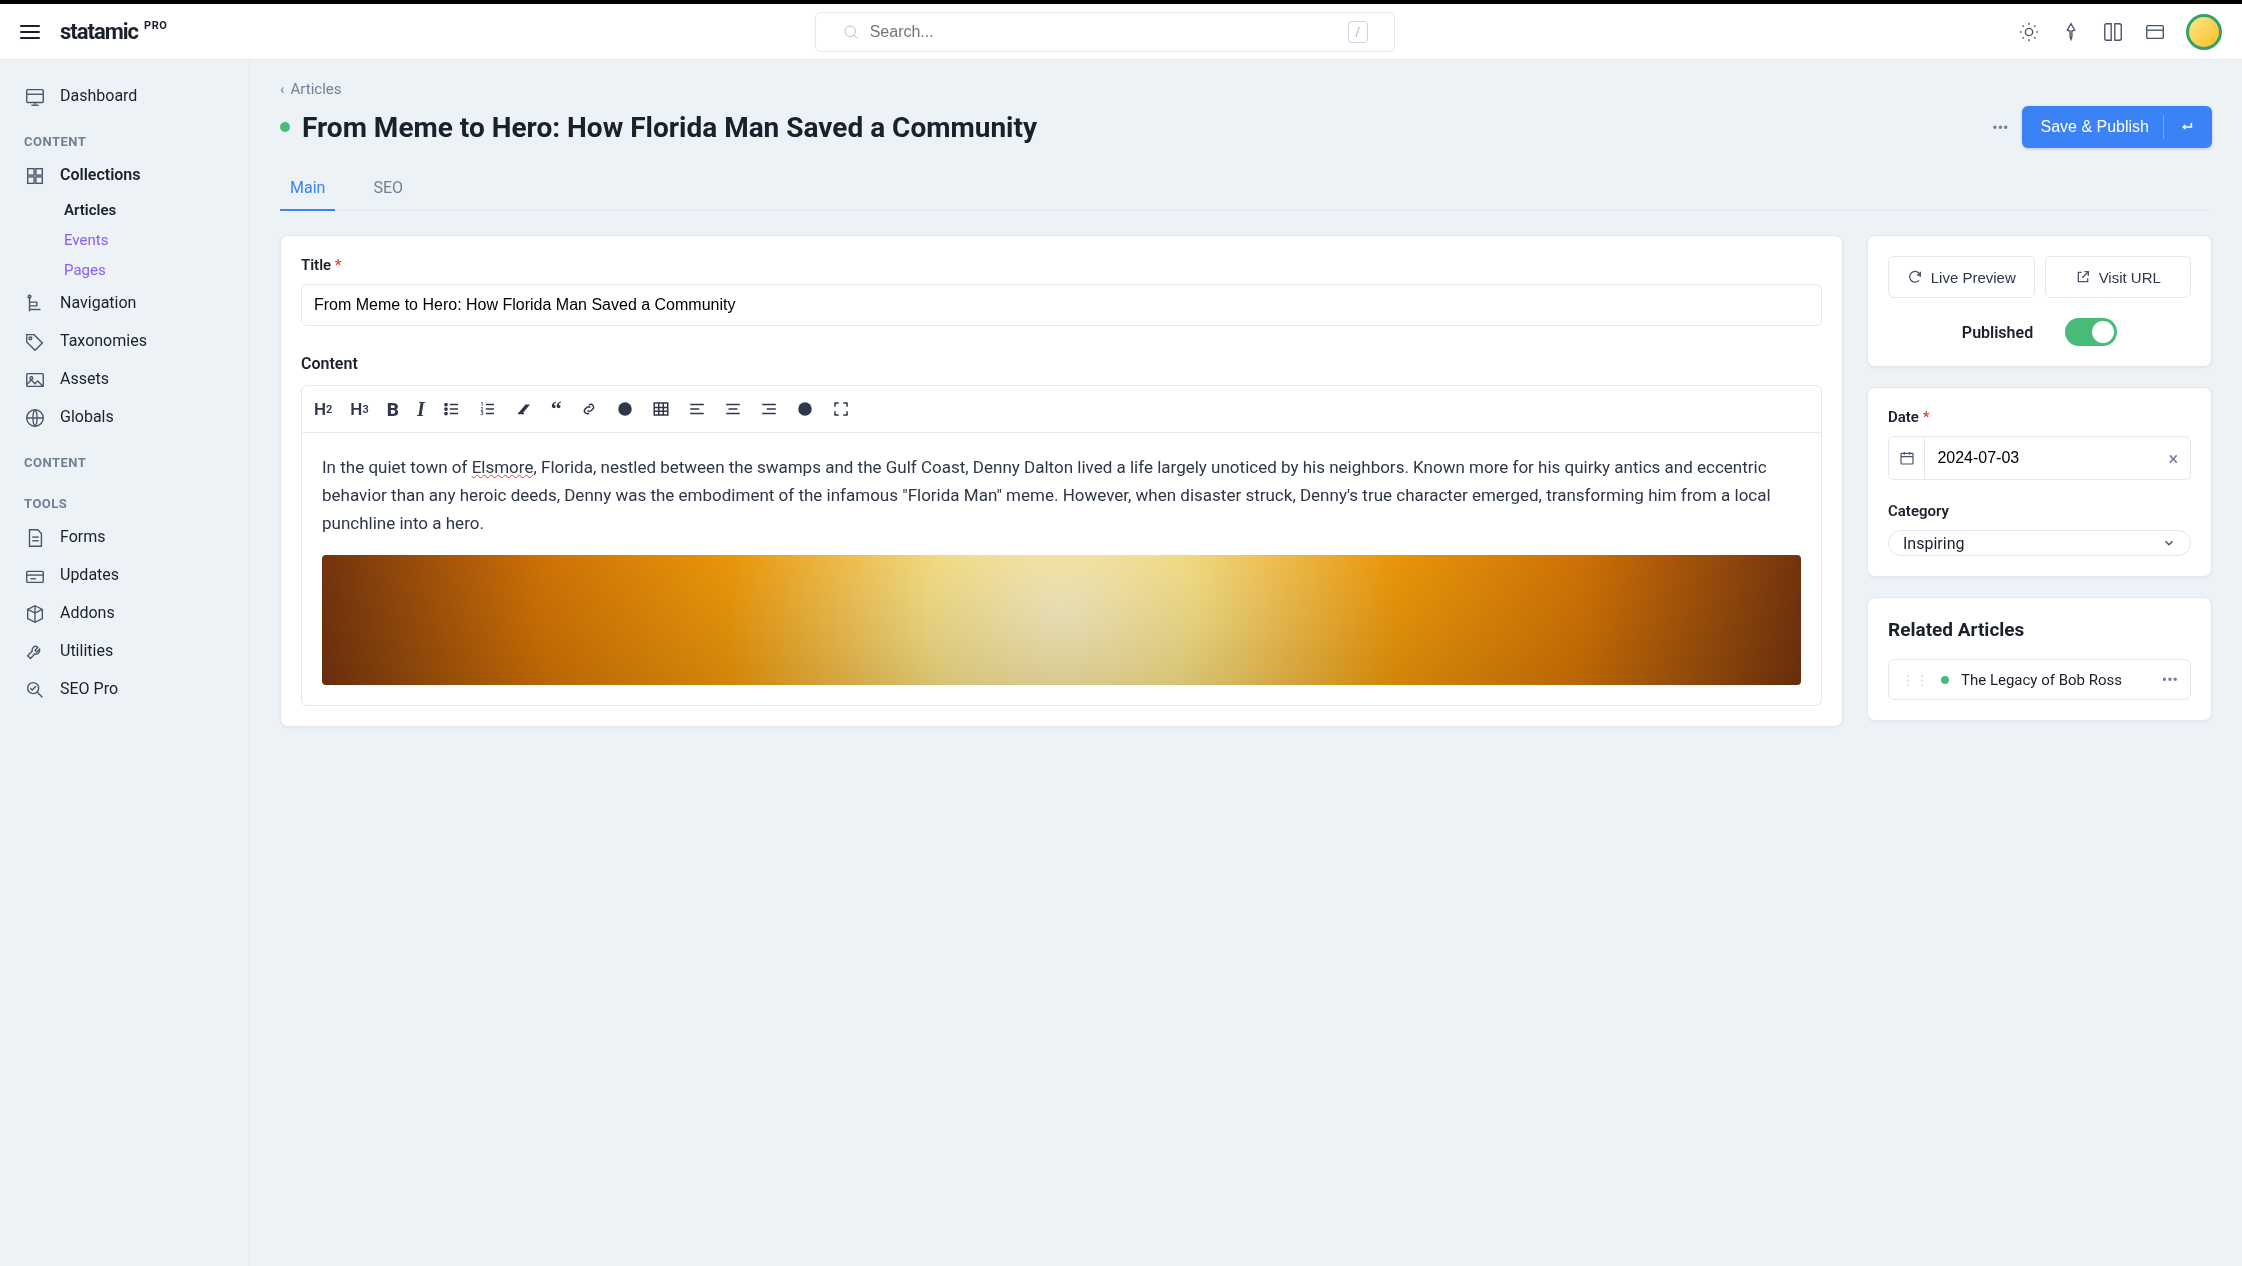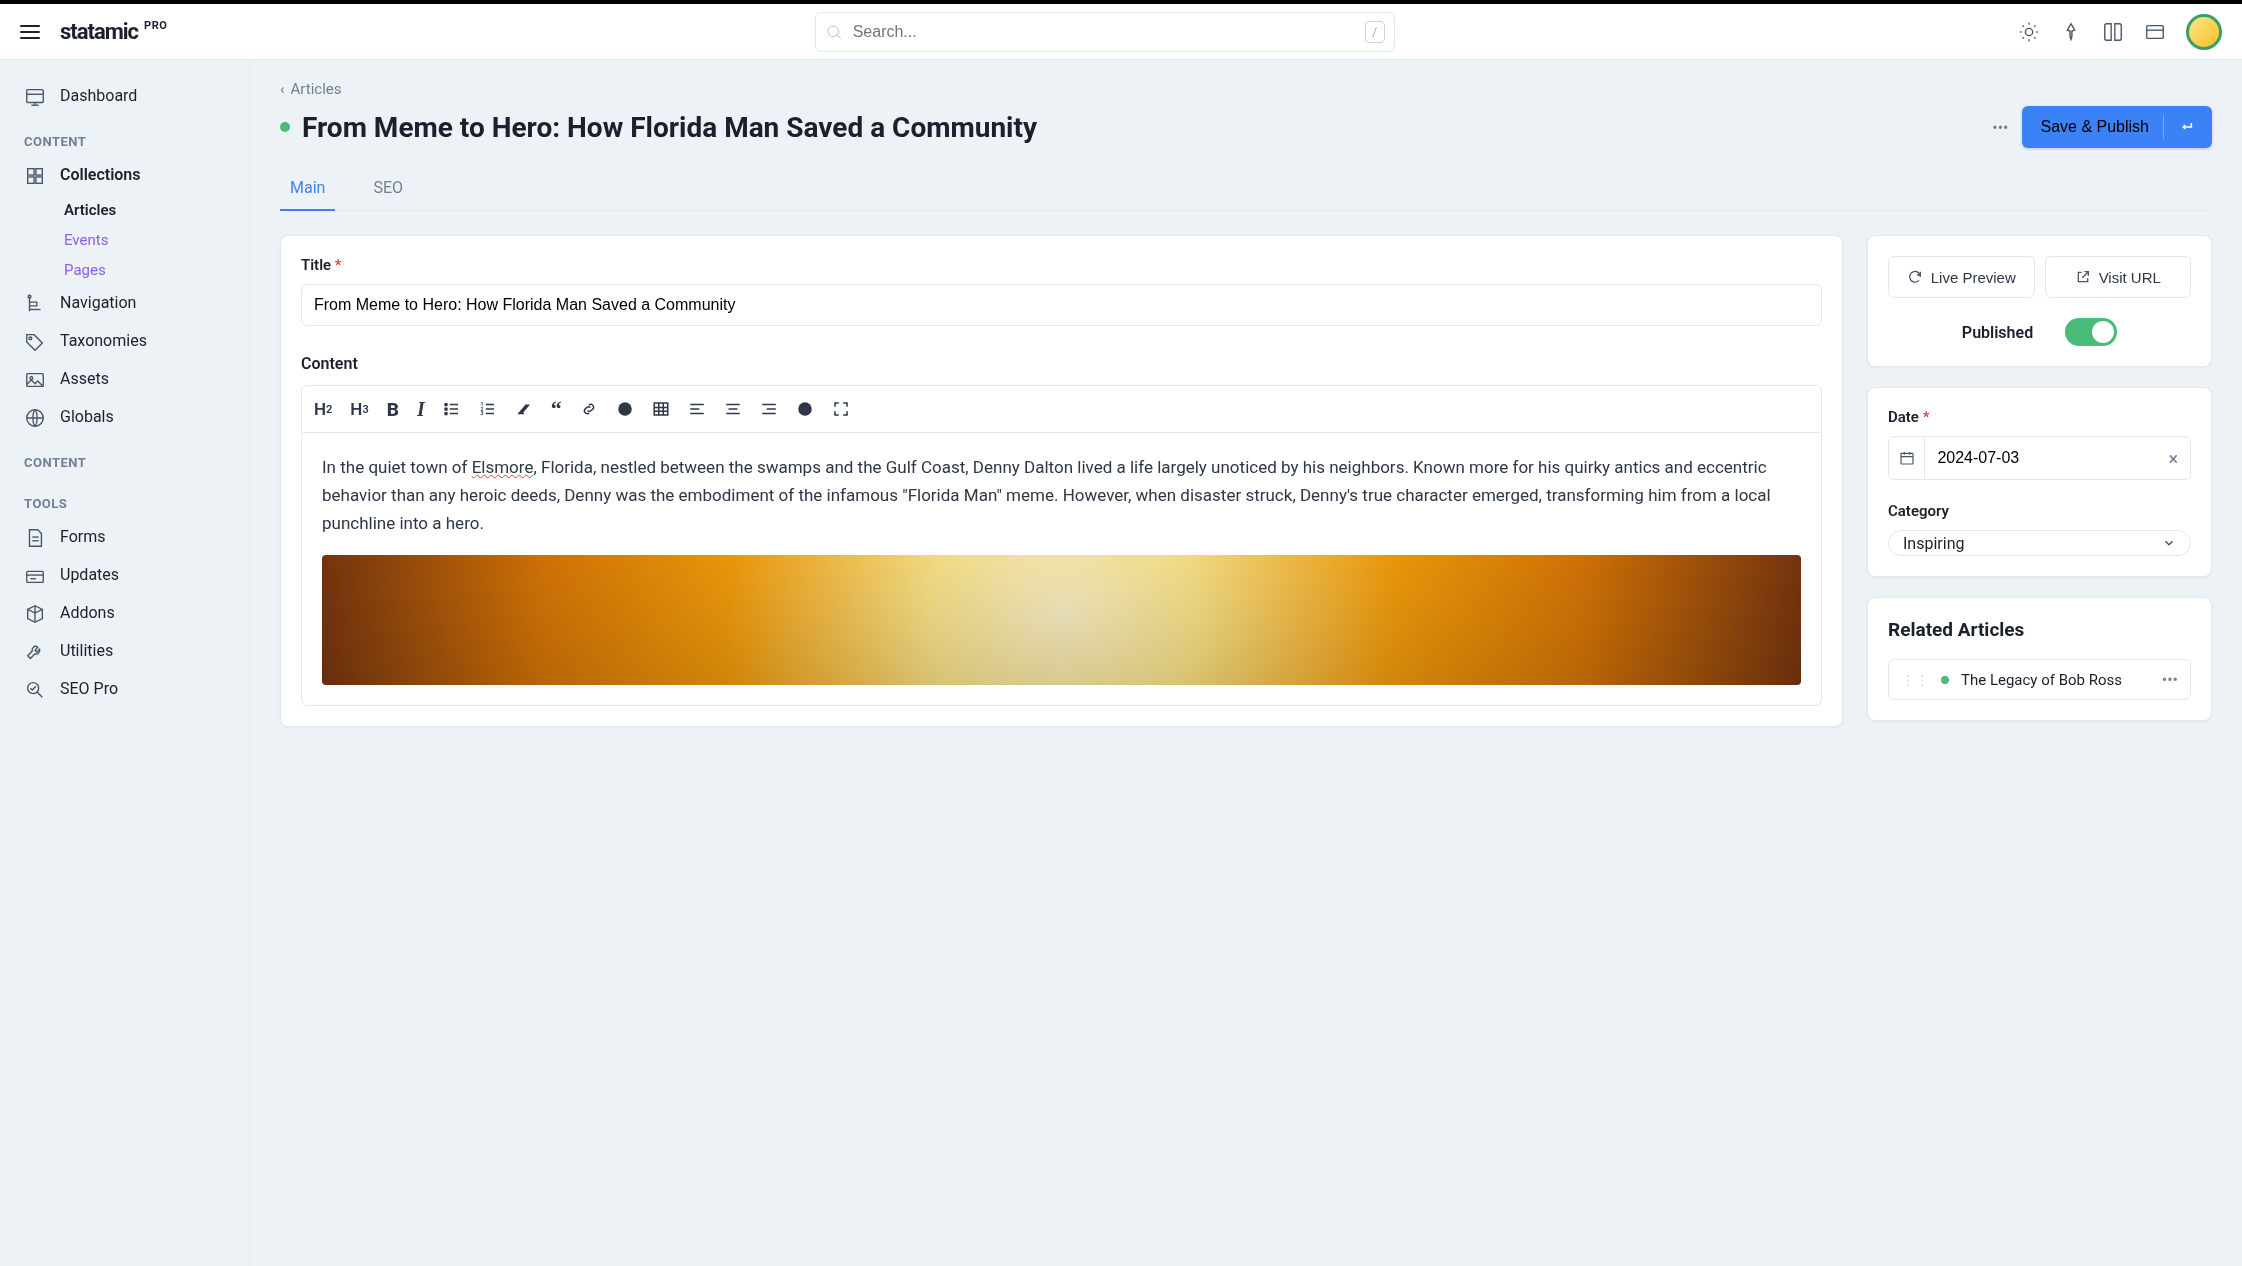--- a/index.html
+++ b/index.html
@@ -5,21 +5,21 @@
 * { margin: 0; padding: 0; box-sizing: border-box; }
 body { font-family: -apple-system, BlinkMacSystemFont, "Segoe UI", Roboto, sans-serif; background: #edf2f7; color: #1a202c; overflow: hidden; }
 .app { display: flex; flex-direction: column; height: 100vh; }
 .topbar { background: #fff; height: 60px; border-top: 4px solid #000; border-bottom: 1px solid #e2e8f0; display: flex; align-items: center; padding: 0 20px; gap: 20px; }
 .hamburger { display: flex; flex-direction: column; gap: 4px; cursor: pointer; }
 .hamburger span { width: 20px; height: 2px; background: #1a202c; border-radius: 1px; }
 .logo { display: flex; align-items: baseline; gap: 6px; }
 .logo-text { font-size: 22px; font-weight: 700; letter-spacing: -1px; }
 .logo-pro { font-size: 11px; font-weight: 700; letter-spacing: 0.5px; position: relative; top: -10px; }
 .search-wrap { flex: 1; display: flex; justify-content: center; }
-.search { width: 580px; height: 40px; border: 1px solid #e2e8f0; border-radius: 6px; display: flex; align-items: center; padding: 0 9px; gap: 10px; margin-left: 24px; }
+.search { width: 580px; height: 40px; border: 1px solid #e2e8f0; border-radius: 6px; display: flex; align-items: center; padding: 0 26px; gap: 10px; margin-left: 24px; }
 .search svg { width: 18px; height: 18px; stroke: #a0aec0; }
 .search input { flex: 1; border: none; outline: none; font-size: 16px; color: #4a5568; }
 .search-key { width: 20px; height: 22px; border: 1px solid #cbd5e0; border-radius: 4px; display: flex; align-items: center; justify-content: center; font-size: 12px; color: #a0aec0; }
 .top-icons { display: flex; align-items: center; gap: 20px; }
 .icon-btn { width: 22px; height: 22px; stroke: #4a5568; fill: none; stroke-width: 1.5; cursor: pointer; }
 .avatar { width: 36px; height: 36px; border-radius: 50%; border: 3px solid #38a169; background: linear-gradient(135deg,#fde68a,#fbbf24); }
 .body { flex: 1; display: flex; overflow: hidden; }
 .sidebar { width: 250px; background: #edf2f7; border-right: 1px solid #e2e8f0; padding: 18px 0; overflow-y: auto; }
 .nav-section { padding: 0 8px; }
 .nav-item { display: flex; align-items: flex-start; gap: 14px; padding: 8px 16px; font-size: 16px; color: #1a202c; cursor: pointer; border-radius: 6px; }
@@ -29,21 +29,21 @@
 .sub-item { padding: 6px 16px 6px 56px; font-size: 15px; color: #8b5cf6; cursor: pointer; }
 .sub-item.active { color: #1a202c; font-weight: 600; }
 .content { flex: 1; overflow-y: auto; padding: 20px 30px; }
 .breadcrumb { display: flex; align-items: center; gap: 6px; color: #718096; font-size: 15px; cursor: pointer; }
 .page-header { display: flex; align-items: center; justify-content: space-between; margin-top: 8px; }
 .page-title-wrap { display: flex; align-items: center; gap: 12px; }
 .dot { width: 10px; height: 10px; border-radius: 50%; background: #48bb78; }
 .page-title { font-size: 28px; font-weight: 700; }
 .header-actions { display: flex; align-items: center; gap: 14px; }
 .ellipsis { color: #718096; cursor: pointer; }
-.save-btn { background: #3b82f6; color: #000000; border: none; border-radius: 6px; height: 42px; padding: 0 18px; font-size: 16px; font-weight: 500; display: flex; align-items: center; gap: 14px; cursor: pointer; box-shadow: 0 1px 3px rgba(0,0,0,0.2); }
+.save-btn { background: #3b82f6; color: #ffffff; border: none; border-radius: 6px; height: 42px; padding: 0 18px; font-size: 16px; font-weight: 500; display: flex; align-items: center; gap: 14px; cursor: pointer; box-shadow: 0 1px 3px rgba(0,0,0,0.2); }
 .save-btn .divider { width: 1px; height: 24px; background: rgba(255,255,255,0.3); }
 .tabs { display: flex; gap: 28px; border-bottom: 1px solid #e2e8f0; margin-top: 20px; }
 .tab { padding: 10px 10px 12px; font-size: 16px; color: #718096; cursor: pointer; }
 .tab.active { color: #3b82f6; border-bottom: 2px solid #3b82f6; margin-bottom: -1px; }
 .cols { display: flex; gap: 24px; margin-top: 24px; }
 .main-col { flex: 1; }
 .side-col { width: 345px; display: flex; flex-direction: column; gap: 20px; }
 .card { background: #fff; border: 1px solid #e2e8f0; border-radius: 8px; padding: 20px; box-shadow: 0 1px 3px rgba(0,0,0,0.05); }
 .field-label { font-size: 15px; font-weight: 600; margin-bottom: 10px; }
 .req { color: #e53e3e; }

